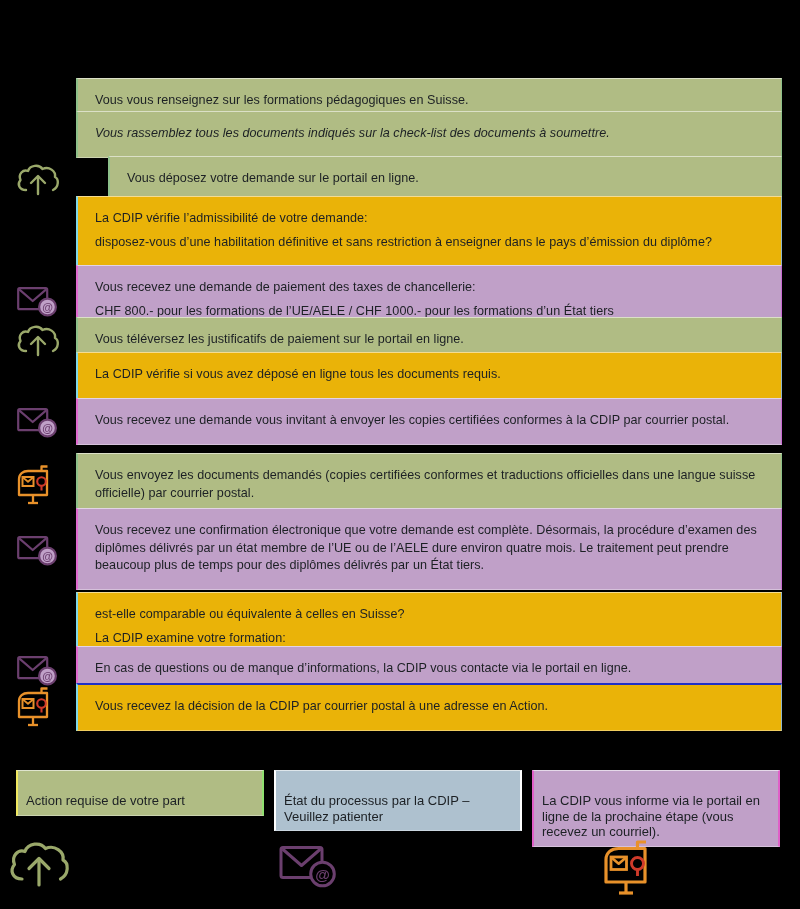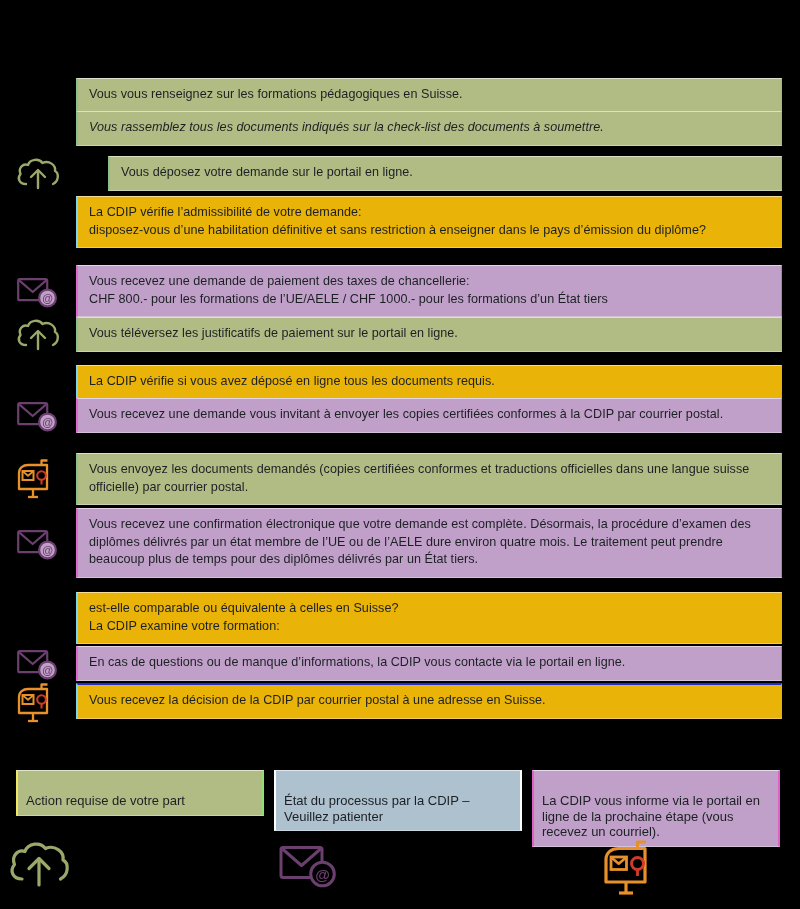--- a/index.html
+++ b/index.html
@@ -42,21 +42,21 @@
     flex: 1;
     margin-right: 18px;
     padding: 7px 11px 8px 11px;
     font-size: 12.6px;
     line-height: 17.6px;
     color: #1c2024;
     letter-spacing: 0.04px;
     border-top: 1px solid rgba(255,255,255,.55);
     border-bottom: 1px solid rgba(255,255,255,.35);
   }
-  .step-box p { margin: 0; }
+  .step-box p { margin: 6px; }
 
   .c-green  { background: #b0bc84; border-left: 2px solid #8ec08a; border-right: 1px solid #8ec08a; }
   .c-blue   { background: #eab308; border-left: 2px solid #7fd8e8; border-right: 1px solid #8fb6c8; }
   .c-purple { background: #c0a0c8; border-left: 2px solid #e06ad0; border-right: 1px solid #c86ad0; }
 
   
   #legend {
     position: absolute;
     left: 0;
     top: 770px;
@@ -151,21 +151,21 @@
         <path d="M10 27 C3 27 1 21 4.5 17 C2 11 7 6 12 8 C14 2 23 1 26.5 6 C33 3 40 8 39 14 C43 16 43 24 37 27" stroke="#9aa86a" stroke-width="2.4" stroke-linecap="round" stroke-linejoin="round"></path>
         <path d="M22 31 L22 14" stroke="#9aa86a" stroke-width="2.4" stroke-linecap="round"></path>
         <path d="M15 20 L22 13 L29 20" stroke="#9aa86a" stroke-width="2.4" stroke-linecap="round" stroke-linejoin="round"></path>
       </svg>
     </div>
     <div class="step-box c-green">
       <p>Vous téléversez les justificatifs de paiement sur le portail en ligne.</p>
     </div>
   </div>
 
-  <div class="row" style="top:365px;justify-content:flex-end;">
+  <div class="row" style="top:352px;justify-content:flex-end;">
     <div class="icon-cell"></div>
     <div class="step-box c-blue">
       <p>La CDIP vérifie si vous avez déposé en ligne tous les documents requis.</p>
     </div>
   </div>
 
   <div class="row" style="top:398px;">
     <div class="icon-cell">
       <svg width="44" height="34" viewBox="0 0 44 34" fill="none">
         <rect x="2.2" y="5.2" width="29" height="21" rx="1.5" stroke="#6b3f6e" stroke-width="2.2"></rect>
@@ -240,21 +240,21 @@
         <rect x="6.5" y="12" width="11" height="9" stroke="#e8912a" stroke-width="2"></rect>
         <path d="M6.8 12.4 L12 16.8 L17.2 12.4" stroke="#e8912a" stroke-width="1.8" stroke-linejoin="round"></path>
         <path d="M17 30 L17 38" stroke="#e8912a" stroke-width="2.3"></path>
         <path d="M12 38 L22 38" stroke="#e8912a" stroke-width="2.3"></path>
         <path d="M25.5 6 L25.5 1.5 L31.5 1.5" stroke="#e8912a" stroke-width="2.3" stroke-linejoin="round"></path>
         <circle cx="25.5" cy="16.5" r="4.3" stroke="#cf3a2a" stroke-width="2.1"></circle>
         <path d="M25.5 20.8 L25.5 25.5" stroke="#cf3a2a" stroke-width="2.1"></path>
       </svg>
     </div>
     <div class="step-box c-blue" style="border-top:2px solid #2030c8;">
-      <p>Vous recevez la décision de la CDIP par courrier postal à une adresse en Suisse.</p>
+      <p>Vous recevez la décision de la CDIP par courrier postal à une adresse en Action.</p>
     </div>
   </div>
 
 </div>
 
 <div id="legend">
   <div class="legend-item" id="legend-green">
     <span>Action requise de votre part</span>
   </div>
   <div class="legend-item" id="legend-blue">

